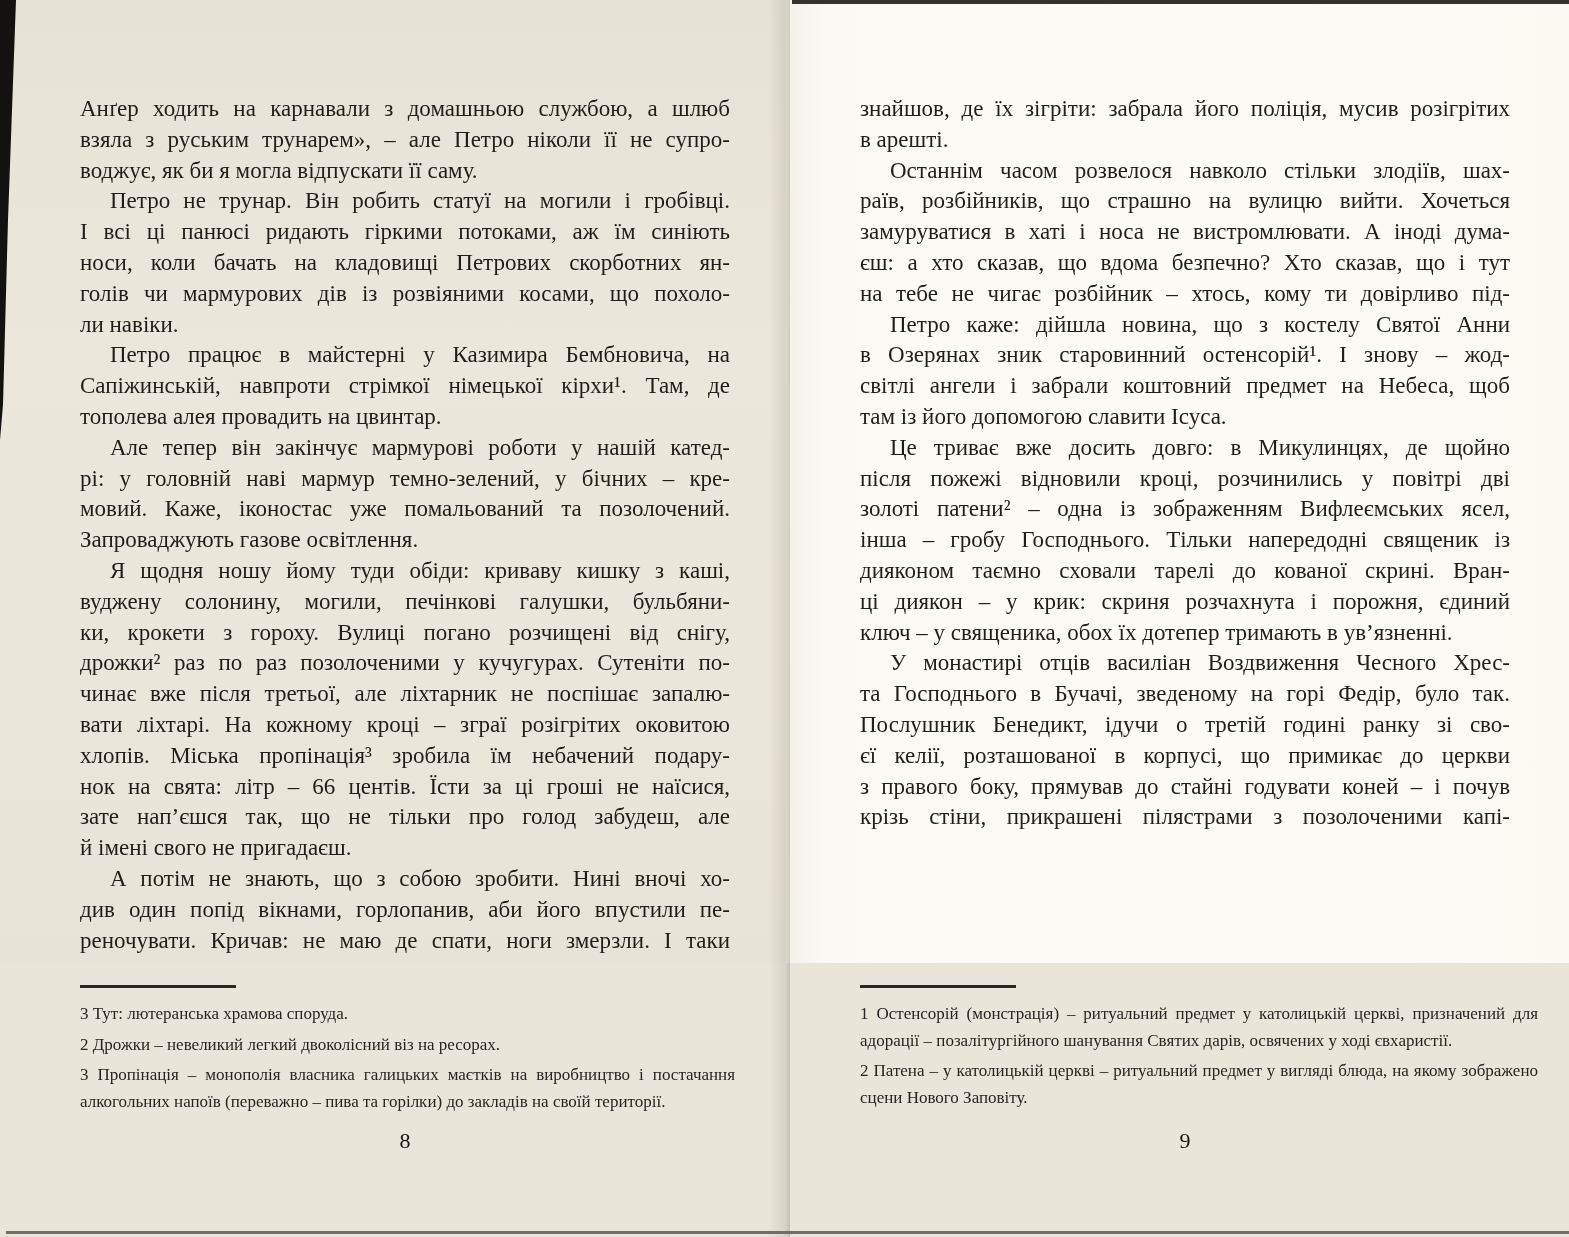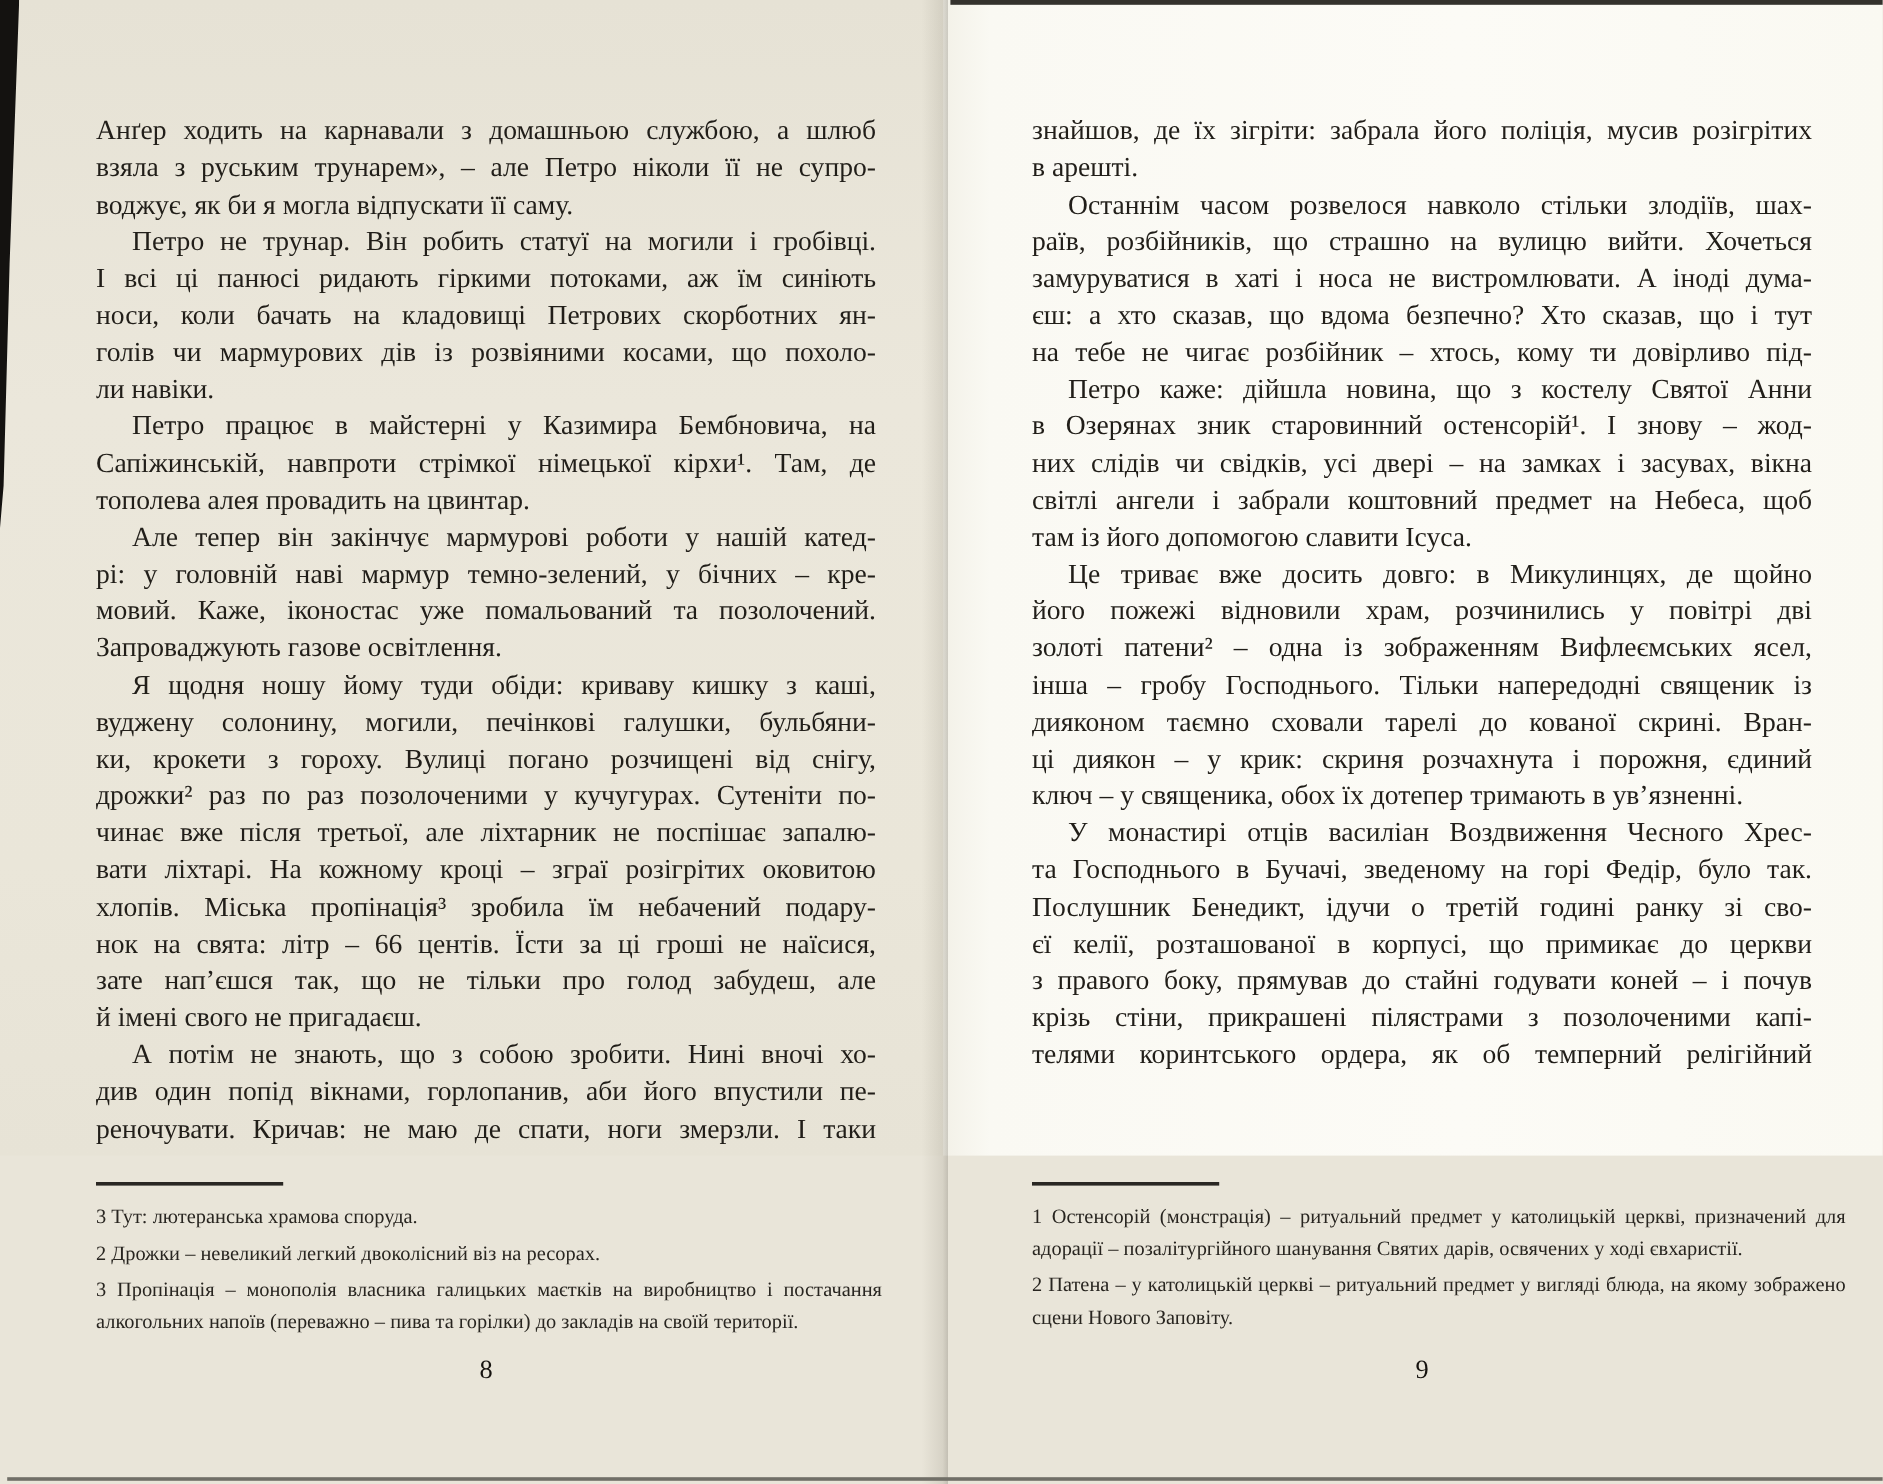--- a/index.html
+++ b/index.html
@@ -122,41 +122,39 @@
         <div class="para">
           <div class="line indent">Останнім часом розвелося навколо стільки злодіїв, шах-</div>
           <div class="line">раїв, розбійників, що страшно на вулицю вийти. Хочеться</div>
           <div class="line">замуруватися в хаті і носа не вистромлювати. А іноді дума-</div>
           <div class="line">єш: а хто сказав, що вдома безпечно? Хто сказав, що і тут</div>
           <div class="line">на тебе не чигає розбійник – хтось, кому ти довірливо під-</div>
         </div>
         <div class="para">
           <div class="line indent">Петро каже: дійшла новина, що з костелу Святої Анни</div>
           <div class="line">в Озерянах зник старовинний остенсорій¹. І знову – жод-</div>
-          <div class="line">них слідів чи свідків, усі двері – на замках і засувах, вікна</div>
           <div class="line">світлі ангели і забрали коштовний предмет на Небеса, щоб</div>
           <div class="line last">там із його допомогою славити Ісуса.</div>
         </div>
         <div class="para">
           <div class="line indent">Це триває вже досить довго: в Микулинцях, де щойно</div>
-          <div class="line">його пожежі відновили храм, розчинились у повітрі дві</div>
+          <div class="line">після пожежі відновили кроці, розчинились у повітрі дві</div>
           <div class="line">золоті патени² – одна із зображенням Вифлеємських ясел,</div>
           <div class="line">інша – гробу Господнього. Тільки напередодні священик із</div>
           <div class="line">дияконом таємно сховали тарелі до кованої скрині. Вран-</div>
           <div class="line">ці диякон – у крик: скриня розчахнута і порожня, єдиний</div>
           <div class="line last">ключ – у священика, обох їх дотепер тримають в ув’язненні.</div>
         </div>
         <div class="para">
           <div class="line indent">У монастирі отців василіан Воздвиження Чесного Хрес-</div>
           <div class="line">та Господнього в Бучачі, зведеному на горі Федір, було так.</div>
           <div class="line">Послушник Бенедикт, ідучи о третій годині ранку зі сво-</div>
           <div class="line">єї келії, розташованої в корпусі, що примикає до церкви</div>
           <div class="line">з правого боку, прямував до стайні годувати коней – і почув</div>
           <div class="line">крізь стіни, прикрашені пілястрами з позолоченими капі-</div>
-          <div class="line">телями коринтського ордера, як об темперний релігійний</div>
         </div>
       </div>
     <div class="footnotes">
       <div class="fn-rule"></div>
       <div>
           <div class="footnote">1 Остенсорій (монстрація) – ритуальний предмет у католицькій церкві, призначений для адорації – позалітургійного шанування Святих дарів, освячених у ході євхаристії.</div>
           <div class="footnote">2 Патена – у католицькій церкві – ритуальний предмет у вигляді блюда, на якому зображено сцени Нового Заповіту.</div>
         </div>
     </div>
     <div class="page-number">9</div>

